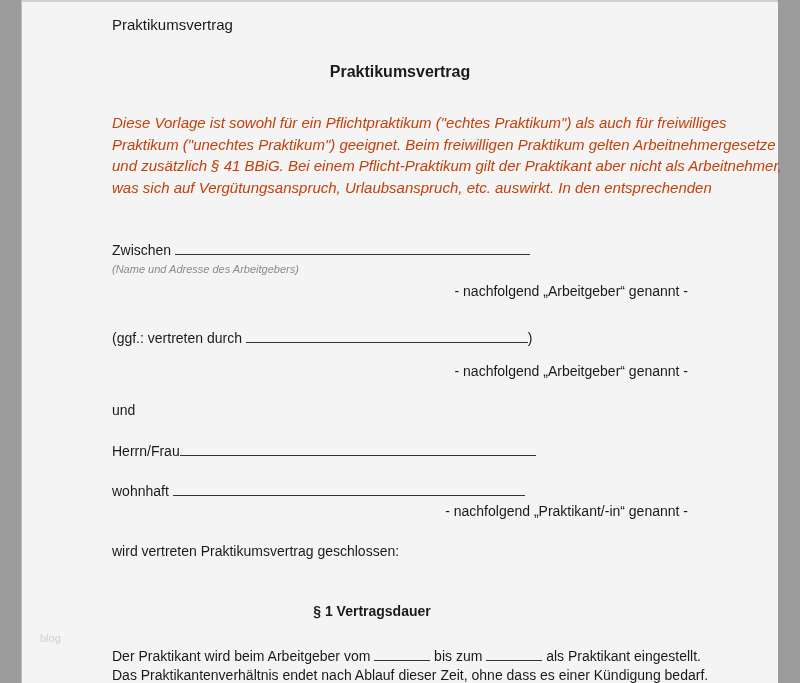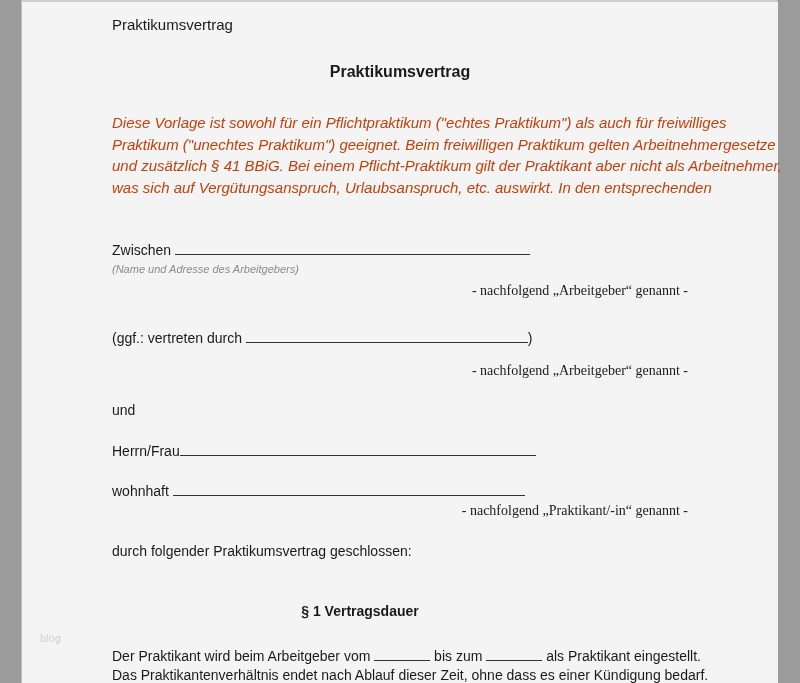--- a/index.html
+++ b/index.html
@@ -8,22 +8,22 @@
   .bar-left { position:absolute; left:0; top:0; width:21px; height:683px; background:#9b9b9b; border-right:1px solid #bdbdbd; }
   .bar-right { position:absolute; right:0; top:0; width:22px; height:683px; background:#9b9b9b; border-left:1px solid #bdbdbd; }
   .top-line { position:absolute; left:0; top:0; width:800px; height:2px; background:#cfcfcf; }
   .page { position:absolute; left:22px; top:2px; width:756px; height:681px; background:#f4f4f4; }
   .t { position:absolute; white-space:nowrap; font-size:14px; }
   .header { left:90px; top:14px; font-size:15px; }
   .title { left:0; width:756px; text-align:center; top:61px; font-size:16px; font-weight:bold; }
   .intro { position:absolute; left:90px; top:110px; width:600px; font-size:15px; font-style:italic; color:#c2410c; line-height:21.5px; }
   .intro div { white-space:nowrap; }
   .note { font-style:italic; color:#8a8a8a; font-size:11px; }
-  .right { right:90px; text-align:right;font-family:Liberation Serif, serif; }
-  .section { left:0; width:676px; text-align:center; font-weight:bold; font-size:14px; }
+  .right { right:90px; text-align:right; }
+  .section { left:12px; width:676px; text-align:center; font-weight:bold; font-size:14px; }
   .blank { display:inline-block; border-bottom:1px solid #333; height:12px; vertical-align:baseline; }
   .watermark { left:18px; top:630px; font-size:11px; color:#d0d0d0; }
 </style>
 </head>
 <body>
 
 <div class="top-line"></div>
 <div class="bar-left"></div>
 <div class="bar-right"></div>
 
@@ -55,21 +55,21 @@
 
   <div class="t" style="left:90px; top:441px;">
     <span>Herrn/Frau</span><span class="blank" style="width:356px;"></span>
   </div>
   <div class="t" style="left:90px; top:481px;">
     <span>wohnhaft</span>
     <span class="blank" style="width:352px;"></span>
   </div>
   <div class="t right" style="top:501px;">- nachfolgend „Praktikant/-in“ genannt -</div>
 
-  <div class="t" style="left:90px; top:541px;">durch folgender Praktikumsvertrag geschlossen:</div>
+  <div class="t" style="left:90px; top:541px;">wird vertreten Praktikumsvertrag geschlossen:</div>
 
   <div class="t section" style="top:601px;">§ 1 Vertragsdauer</div>
 
   <div class="t" style="left:90px; top:646px;">
     <span>Der Praktikant wird beim Arbeitgeber vom</span>
     <span class="blank" style="width:56px;"></span>
     <span>bis zum</span>
     <span class="blank" style="width:56px;"></span>
     <span>als Praktikant eingestellt.</span>
   </div>

